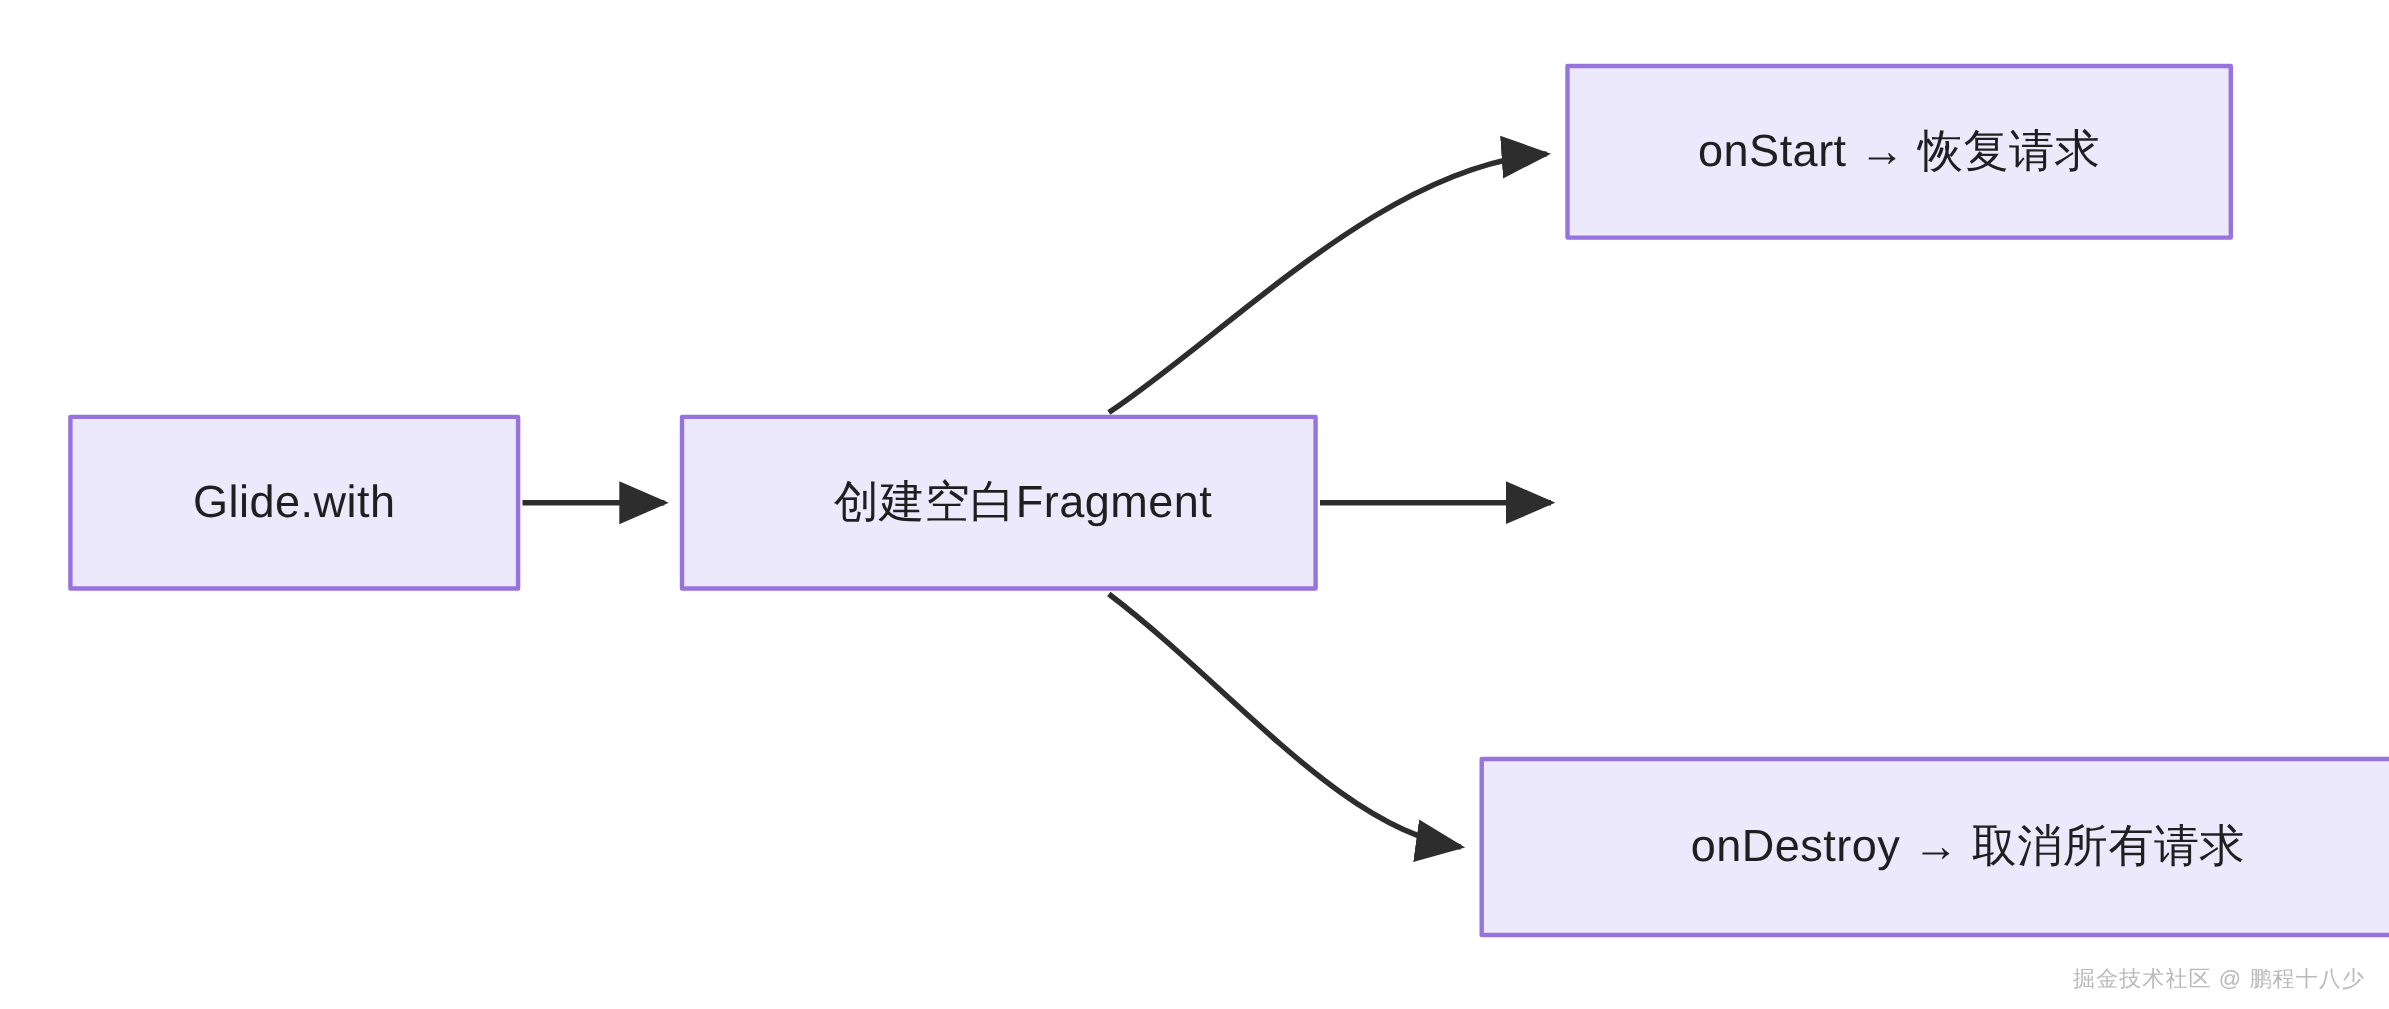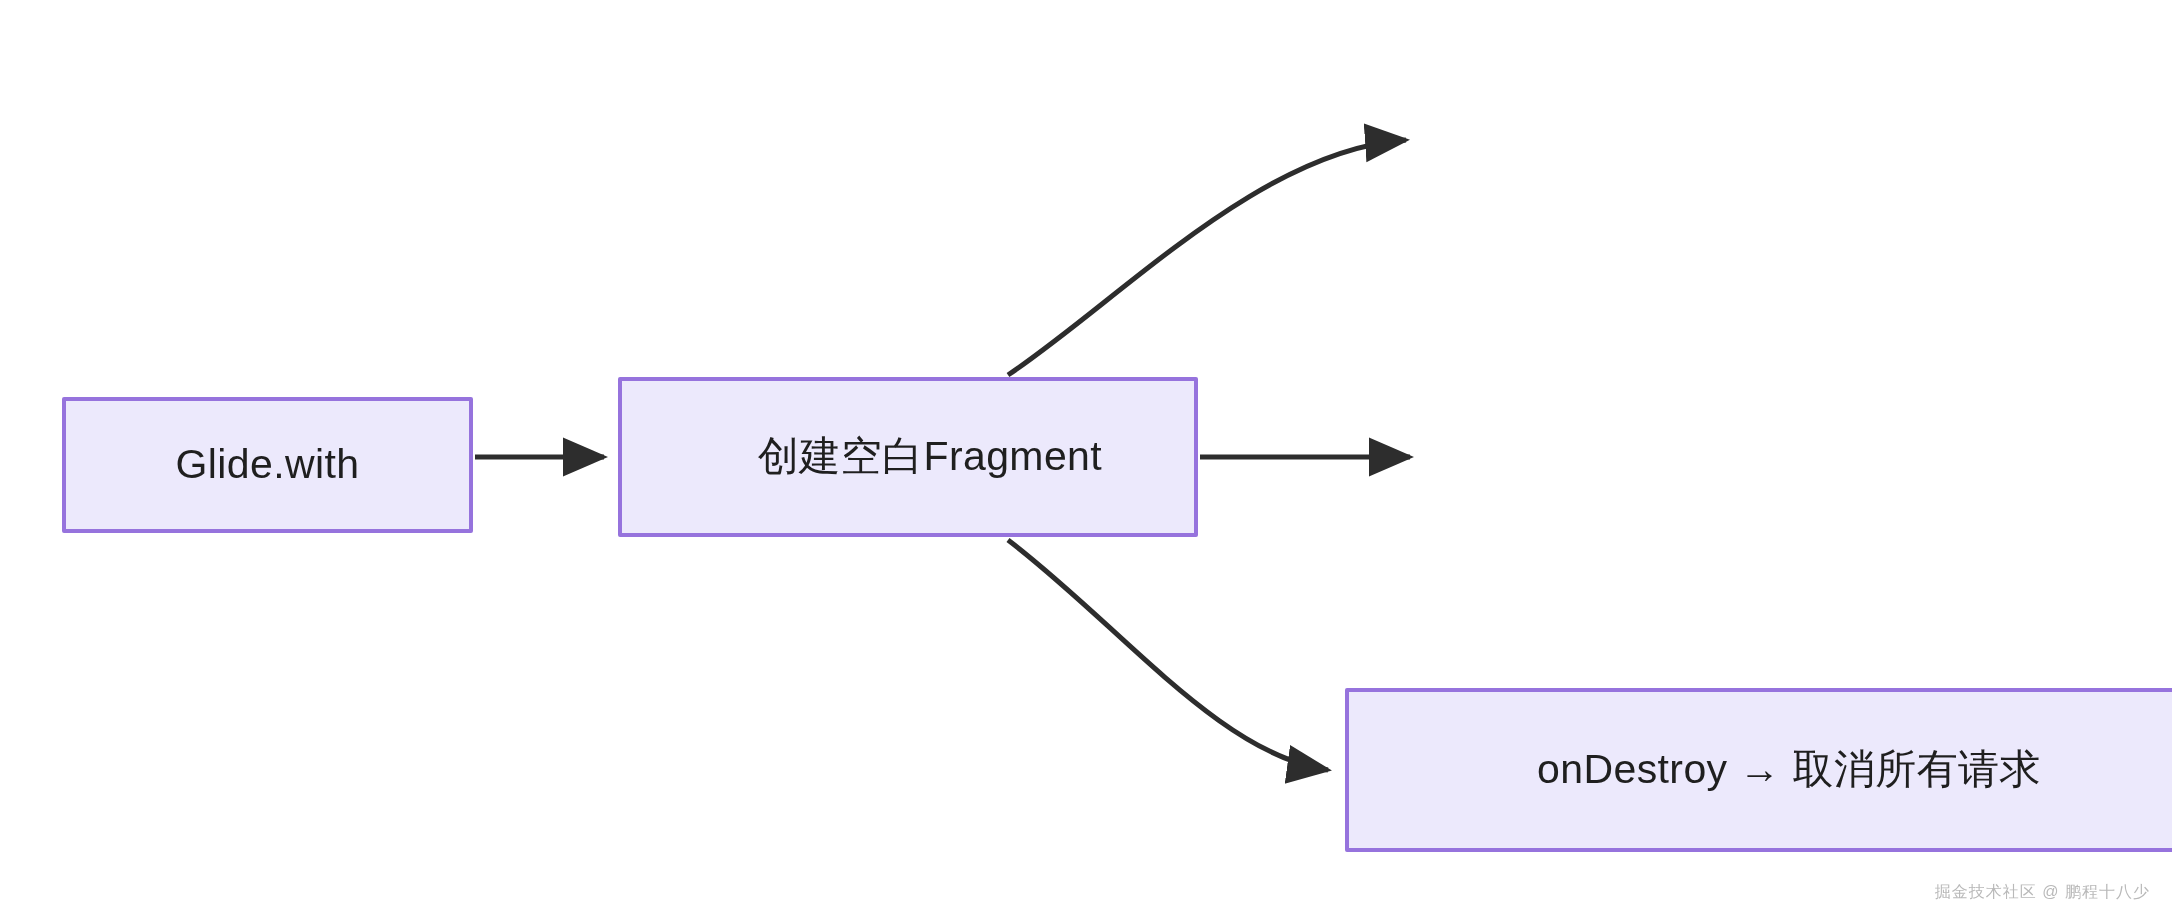--- a/index.html
+++ b/index.html
@@ -40,32 +40,32 @@
   .node-label {
     color: #1f1f1f;
     font-size: 41px;
     font-weight: 400;
     letter-spacing: 0.4px;
     line-height: 1.2;
     white-space: nowrap;
     text-align: center;
   }
   
-  #node-glide-with      { left: 62px;   top: 377px; width: 411px; height: 136px; margin-top: 20px; }
+  #node-glide-with      { left: 62px;   top: 377px; width: 411px; height: 160px; }
   #node-create-fragment { left: 618px;  top: 377px; width: 580px; height: 160px; padding-left: 44px; }
   #node-on-start        { left: 1423px; top: 58px;  width: 607px; height: 160px; }
   #node-on-stop         { left: 1428px; top: 377px; width: 602px; height: 160px; }
   #node-on-destroy      { left: 1345px; top: 688px; width: 888px; height: 164px; }
 
   .watermark {
     position: absolute;
     right: 22px;
     bottom: 14px;
     color: #b9b9b9;
-    font-size: 16px;
+    font-size: 20px;
     letter-spacing: 1px;
     white-space: nowrap;
     z-index: 3;
   }
 </style>
 </head>
 <body>
 
 <div id="canvas">
 
@@ -86,20 +86,23 @@
   </svg>
 
   <div class="node" id="node-glide-with">
     <span class="node-label">Glide.with</span>
   </div>
 
   <div class="node" id="node-create-fragment">
     <span class="node-label">创建空白Fragment</span>
   </div>
 
+  <div class="node" id="node-on-start">
+    <span class="node-label">onStart → 恢复请求</span>
+  </div>
 
 
   <div class="node" id="node-on-destroy">
     <span class="node-label">onDestroy → 取消所有请求</span>
   </div>
 
   <div class="watermark">掘金技术社区 @ 鹏程十八少</div>
 
 </div>
 

